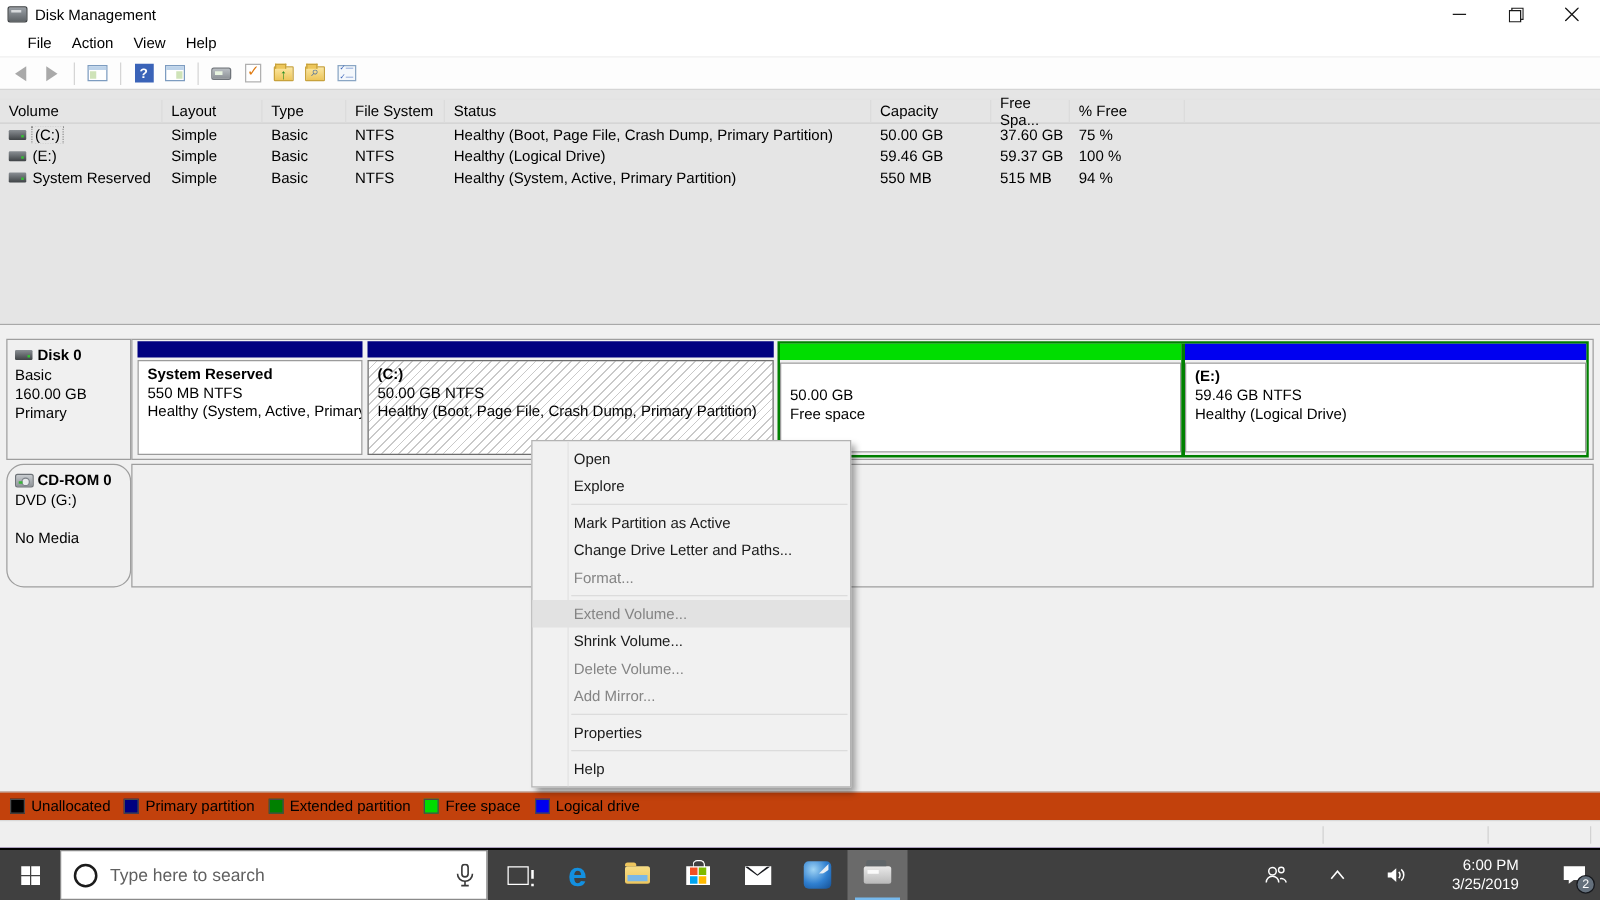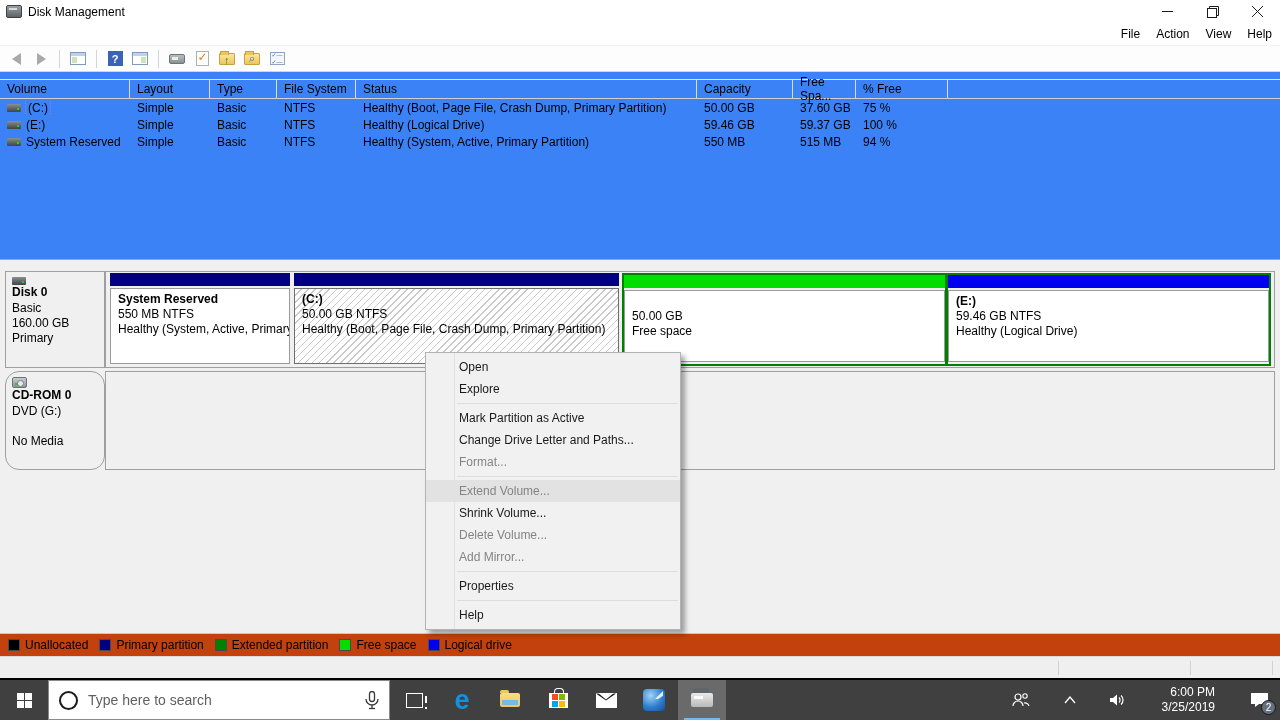--- a/index.html
+++ b/index.html
@@ -12,21 +12,21 @@
 
   .titlebar { height:23px; display:flex; align-items:center; background:#fff; padding-left:6px; }
   .app-icon { width:16px; height:13px; margin-right:6px; position:relative;
     background:linear-gradient(#9aa0a6,#5f6468); border-radius:2px; border:1px solid #3c4043; }
   .app-icon::after { content:""; position:absolute; left:2px; top:2px; width:8px; height:2px; background:#d7dadd; }
   .title-text { font-size:12px; }
   .caption-btns { margin-left:auto; display:flex; height:100%; }
   .cap-btn { width:45px; height:100%; display:flex; align-items:center; justify-content:center; font-size:13px; color:#1a1a1a; }
   .cap-btn svg { display:block; }
 
-  .menubar { height:22px; display:flex; align-items:center; background:#fff; padding-left:14px;justify-content:flex-end; }
+  .menubar { height:22px; display:flex; align-items:center; background:#fff; padding-left:14px; }
   .menu-item { padding:2px 8px; font-size:12px; }
 
   .toolbar { height:27px; background:#fdfdfd; border-top:1px solid #f0f0f0; border-bottom:1px solid #d5d5d5;
     display:flex; align-items:center; padding-left:6px; gap:5px; }
   .tb-sep { width:1px; height:18px; background:#d5d5d5; margin:0 3px; }
   .tb-btn { width:20px; height:20px; display:flex; align-items:center; justify-content:center; }
 
   .arrow-ico { width:0; height:0; border-top:6px solid transparent; border-bottom:6px solid transparent; position:relative; }
   .arrow-left { border-right:9px solid #a9a9a9; }
   .arrow-right { border-left:9px solid #a9a9a9; }
@@ -41,38 +41,38 @@
   .check-doc-ico { width:13px; height:15px; background:#fff; border:1px solid #b0b0b0; position:relative; }
   .check-doc-ico::after { content:"✓"; position:absolute; left:1px; top:-2px; color:#e07a10; font-size:12px; font-weight:bold; }
   .folder-ico { width:16px; height:12px; background:linear-gradient(#fbe6a0,#edc65a); border:1px solid #c8a23c; border-radius:1px; position:relative; }
   .folder-ico::before { content:""; position:absolute; left:0; top:-3px; width:7px; height:3px; background:#edc65a; border:1px solid #c8a23c; border-bottom:none; }
   .folder-up .up-glyph { position:absolute; left:4px; top:0px; color:#1f8a1f; font-weight:bold; font-size:11px; }
   .folder-find .find-glyph { position:absolute; left:4px; top:-2px; color:#4a6f9e; font-size:11px; }
   .props-ico { width:15px; height:13px; background:#f4f8fc; border:1px solid #8aa6c4; position:relative; }
   .props-ico::after { content:"✓—\A✓—"; white-space:pre; position:absolute; left:1px; top:-1px; font-size:6px; color:#3a63b8; line-height:7px; }
 
   
-  .list-pane { position:absolute; left:0; top:72px; width:1280px; height:187px; background:#3b82f6; padding-top:7px; }
+  .list-pane { position:absolute; left:0; top:72px; width:1280px; height:187px; background:#e5e5e5; padding-top:7px; }
   .lv-header { display:flex; height:20px; border-top:1px solid #e3e3e3; border-bottom:1px solid #d0d0d0; align-items:center; }
   .lv-hcell { height:100%; display:flex; align-items:center; padding-left:7px; border-right:1px solid #dcdcdc; font-size:12px; }
   .lv-row { display:flex; height:17px; align-items:center; }
   .lv-cell { padding-left:7px; font-size:12px; white-space:nowrap; overflow:hidden; display:flex; align-items:center; }
   .c-volume{width:130px;} .c-layout{width:80px;} .c-type{width:67px;} .c-fs{width:79px;}
   .c-status{width:341px;} .c-cap{width:96px;} .c-free{width:63px;} .c-pct{width:92px;} .c-fill{flex:1; border-right:none;}
   .drive-ico { width:14px; height:8px; min-width:14px; background:linear-gradient(#8a8f94,#3f4346); border-radius:1px; margin-right:5px; position:relative; }
   .drive-ico::after { content:""; position:absolute; right:2px; bottom:2px; width:2px; height:2px; background:#34c234; }
   .focus-label { outline:1px dotted #8f8f8f; padding:0 2px; }
 
   .splitter { position:absolute; left:0; top:259px; width:1280px; height:5px; background:#f0f0f0; border-top:1px solid #a8a8a8; }
 
   
   .graph-pane { position:absolute; left:0; top:264px; width:1280px; height:369px; background:#f0f0f0; padding:7px 5px; }
   .disk-row { display:flex; margin-bottom:3px; }
   .disk-label { width:100px; min-width:100px; background:#f0f0f0; border:1px solid #9e9e9e; padding:5px 6px; }
-  .disk-title { font-weight:bold; font-size:12px; display:flex; margin-bottom:2px;flex-direction:column; }
+  .disk-title { font-weight:bold; font-size:12px; display:flex; align-items:center; margin-bottom:2px; }
   .disk-title .drive-ico { margin-right:4px; }
   .disk-line { font-size:12px; line-height:15px; }
   .cd-ico { width:15px; height:11px; min-width:15px; margin-right:3px; background:linear-gradient(#c9cdd1,#8e9398); border:1px solid #6d7277; border-radius:2px; position:relative; }
   .cd-ico::before { content:""; position:absolute; right:2px; top:2px; width:5px; height:5px; border-radius:50%; border:1px solid #7e8artisan; border:1px solid #7e838a; background:#e8eaec; }
   .cd-ico::after { content:""; position:absolute; left:2px; bottom:2px; width:3px; height:2px; background:#37b637; }
 
   .strip { flex:1; border:1px solid #9e9e9e; background:#f0f0f0; display:flex; padding:1px 2px; height:97px; }
   .strip.empty { background:#f0f0f0; }
   .part { display:flex; flex-direction:column; margin:0 2px; }
   .part-bar { height:13px; }

